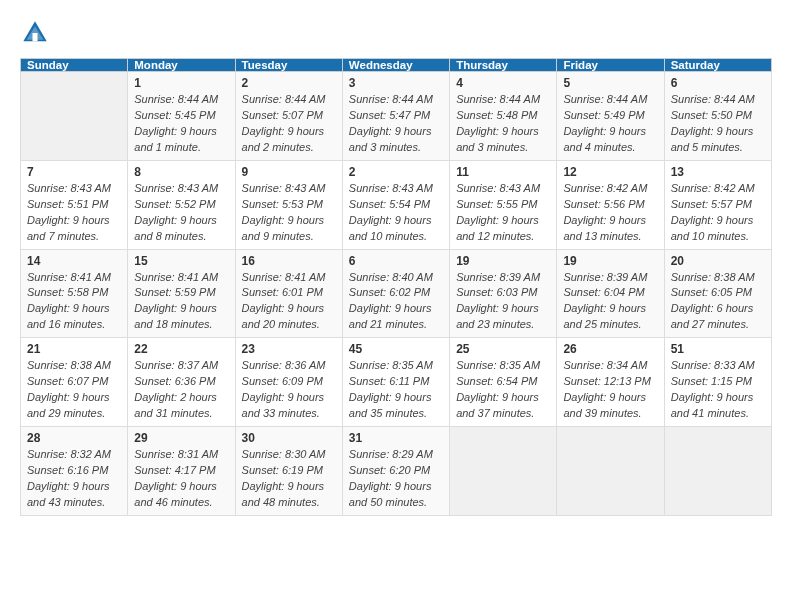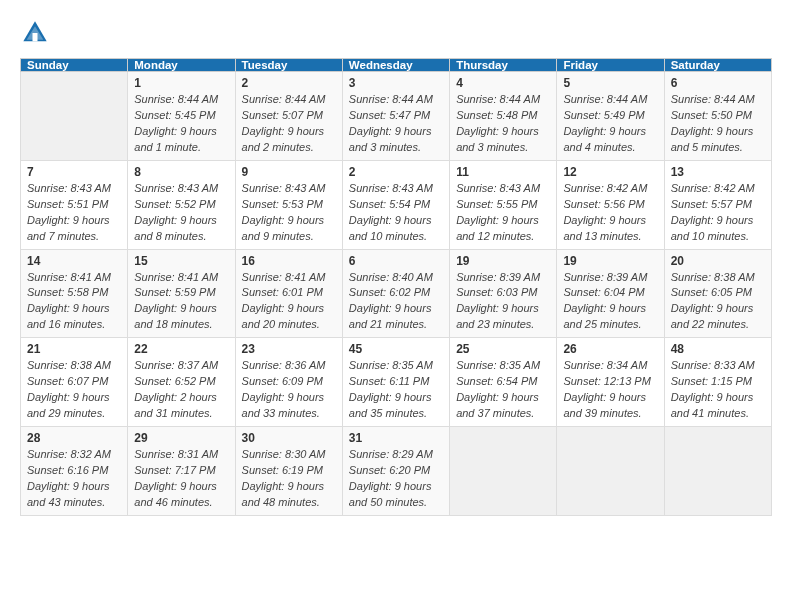--- a/index.html
+++ b/index.html
@@ -293,38 +293,38 @@
               <div>Sunrise: 8:39 AM</div>
               <div>Sunset: 6:04 PM</div>
               <div>Daylight: 9 hours and 25 minutes.</div>
             </div>
           </td>
           <td>
             <span class="day-num">20</span>
             <div class="day-info">
               <div>Sunrise: 8:38 AM</div>
               <div>Sunset: 6:05 PM</div>
-              <div>Daylight: 9 hours and 22 minutes.</div>
+              <div>Daylight: 6 hours and 27 minutes.</div>
             </div>
           </td>
         </tr>
         <tr>
           <td>
             <span class="day-num">21</span>
             <div class="day-info">
               <div>Sunrise: 8:38 AM</div>
               <div>Sunset: 6:07 PM</div>
               <div>Daylight: 9 hours and 29 minutes.</div>
             </div>
           </td>
           <td>
             <span class="day-num">22</span>
             <div class="day-info">
               <div>Sunrise: 8:37 AM</div>
-              <div>Sunset: 6:52 PM</div>
+              <div>Sunset: 6:36 PM</div>
               <div>Daylight: 2 hours and 31 minutes.</div>
             </div>
           </td>
           <td>
             <span class="day-num">23</span>
             <div class="day-info">
               <div>Sunrise: 8:36 AM</div>
               <div>Sunset: 6:09 PM</div>
               <div>Daylight: 9 hours and 33 minutes.</div>
             </div>
@@ -347,42 +347,42 @@
           </td>
           <td>
             <span class="day-num">26</span>
             <div class="day-info">
               <div>Sunrise: 8:34 AM</div>
               <div>Sunset: 12:13 PM</div>
               <div>Daylight: 9 hours and 39 minutes.</div>
             </div>
           </td>
           <td>
-            <span class="day-num">48</span>
+            <span class="day-num">51</span>
             <div class="day-info">
               <div>Sunrise: 8:33 AM</div>
               <div>Sunset: 1:15 PM</div>
               <div>Daylight: 9 hours and 41 minutes.</div>
             </div>
           </td>
         </tr>
         <tr>
           <td>
             <span class="day-num">28</span>
             <div class="day-info">
               <div>Sunrise: 8:32 AM</div>
               <div>Sunset: 6:16 PM</div>
               <div>Daylight: 9 hours and 43 minutes.</div>
             </div>
           </td>
           <td>
             <span class="day-num">29</span>
             <div class="day-info">
               <div>Sunrise: 8:31 AM</div>
-              <div>Sunset: 7:17 PM</div>
+              <div>Sunset: 4:17 PM</div>
               <div>Daylight: 9 hours and 46 minutes.</div>
             </div>
           </td>
           <td>
             <span class="day-num">30</span>
             <div class="day-info">
               <div>Sunrise: 8:30 AM</div>
               <div>Sunset: 6:19 PM</div>
               <div>Daylight: 9 hours and 48 minutes.</div>
             </div>

